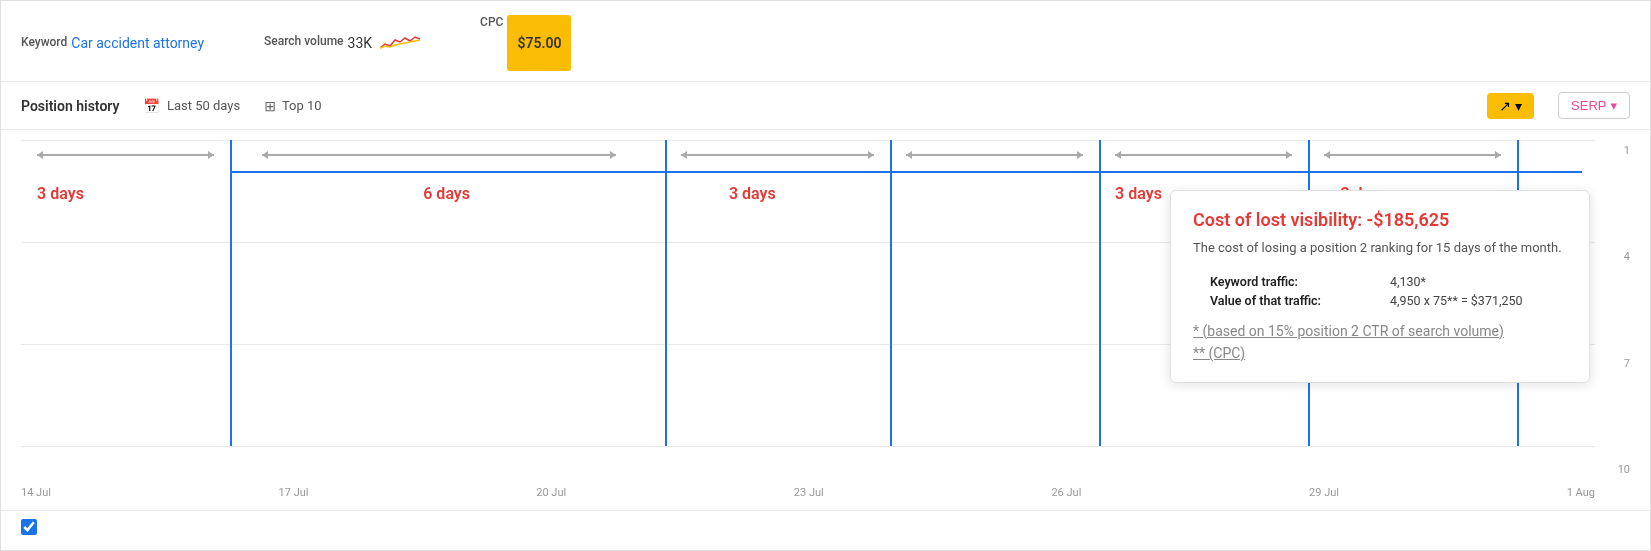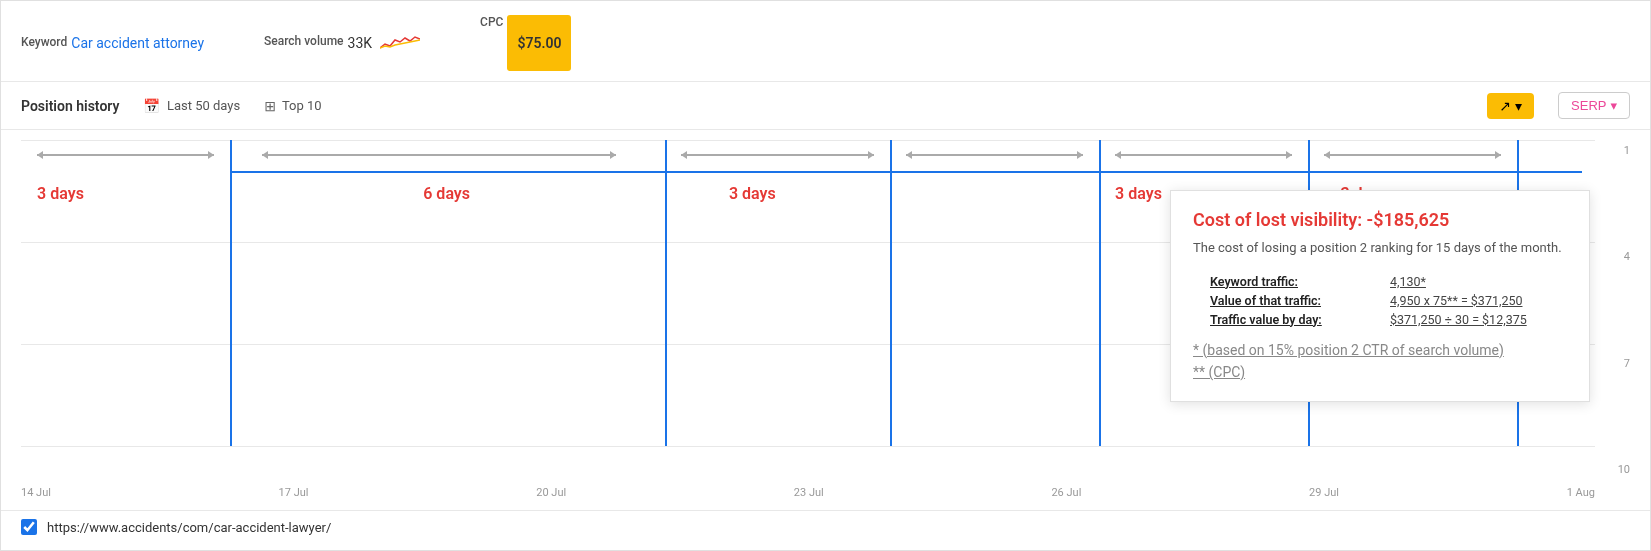--- a/index.html
+++ b/index.html
@@ -212,21 +212,21 @@
       height: 2px;
       background: #1a73e8;
     }
     
     .tooltip-box {
       position: absolute;
       right: 40px;
       top: 50px;
       background: #fff;
       border: 1px solid #e0e0e0;
-      border-radius: 0;
+      border-radius: 6px;
       padding: 18px 22px;
       width: 420px;
       box-shadow: 0 2px 12px rgba(0,0,0,0.12);
       z-index: 10;
     }
     .tooltip-title {
       font-size: 18px;
       font-weight: 600;
       color: #222;
       margin-bottom: 8px;
@@ -242,21 +242,20 @@
     }
     .tooltip-table {
       width: 100%;
       font-size: 12.5px;
       border-collapse: collapse;
     }
     .tooltip-table td {
       padding: 2px 17px;
       color: #444;
       vertical-align: top;
-      text-decoration: underline;
     }
     .tooltip-table td:first-child {
       font-weight: 600;
       width: 180px;
       color: #222;
     }
     .tooltip-footnotes {
       margin-top: 10px;
       font-size: 14px;
       color: #888;
@@ -396,24 +395,20 @@
         <table class="tooltip-table">
           <tbody>
               <tr>
             <td>Keyword traffic:</td>
             <td>4,130*</td>
           </tr>
           <tr>
             <td>Value of that traffic:</td>
             <td>4,950 x 75** = $371,250</td>
           </tr>
-          <tr>
-            <td>Traffic value by day:</td>
-            <td>$371,250 ÷ 30 = $12,375</td>
-          </tr>
         </tbody>
           </table>
         <div class="tooltip-footnotes">
           <div>* (based on 15% position 2 CTR of search volume)</div>
           <div>** (CPC)</div>
         </div>
       </div>
 
     </div>
 
@@ -423,16 +418,15 @@
       <span class="x-label">20 Jul</span>
       <span class="x-label">23 Jul</span>
       <span class="x-label">26 Jul</span>
       <span class="x-label">29 Jul</span>
       <span class="x-label">1 Aug</span>
     </div>
   </div>
 
   <div class="url-bar">
     <input type="checkbox" class="url-checkbox" checked="" style="">
-    <span class="url-text">https://www.accidents/com/car-accident-lawyer/</span>
   </div>
 
 </div>
 
 </body></html>

